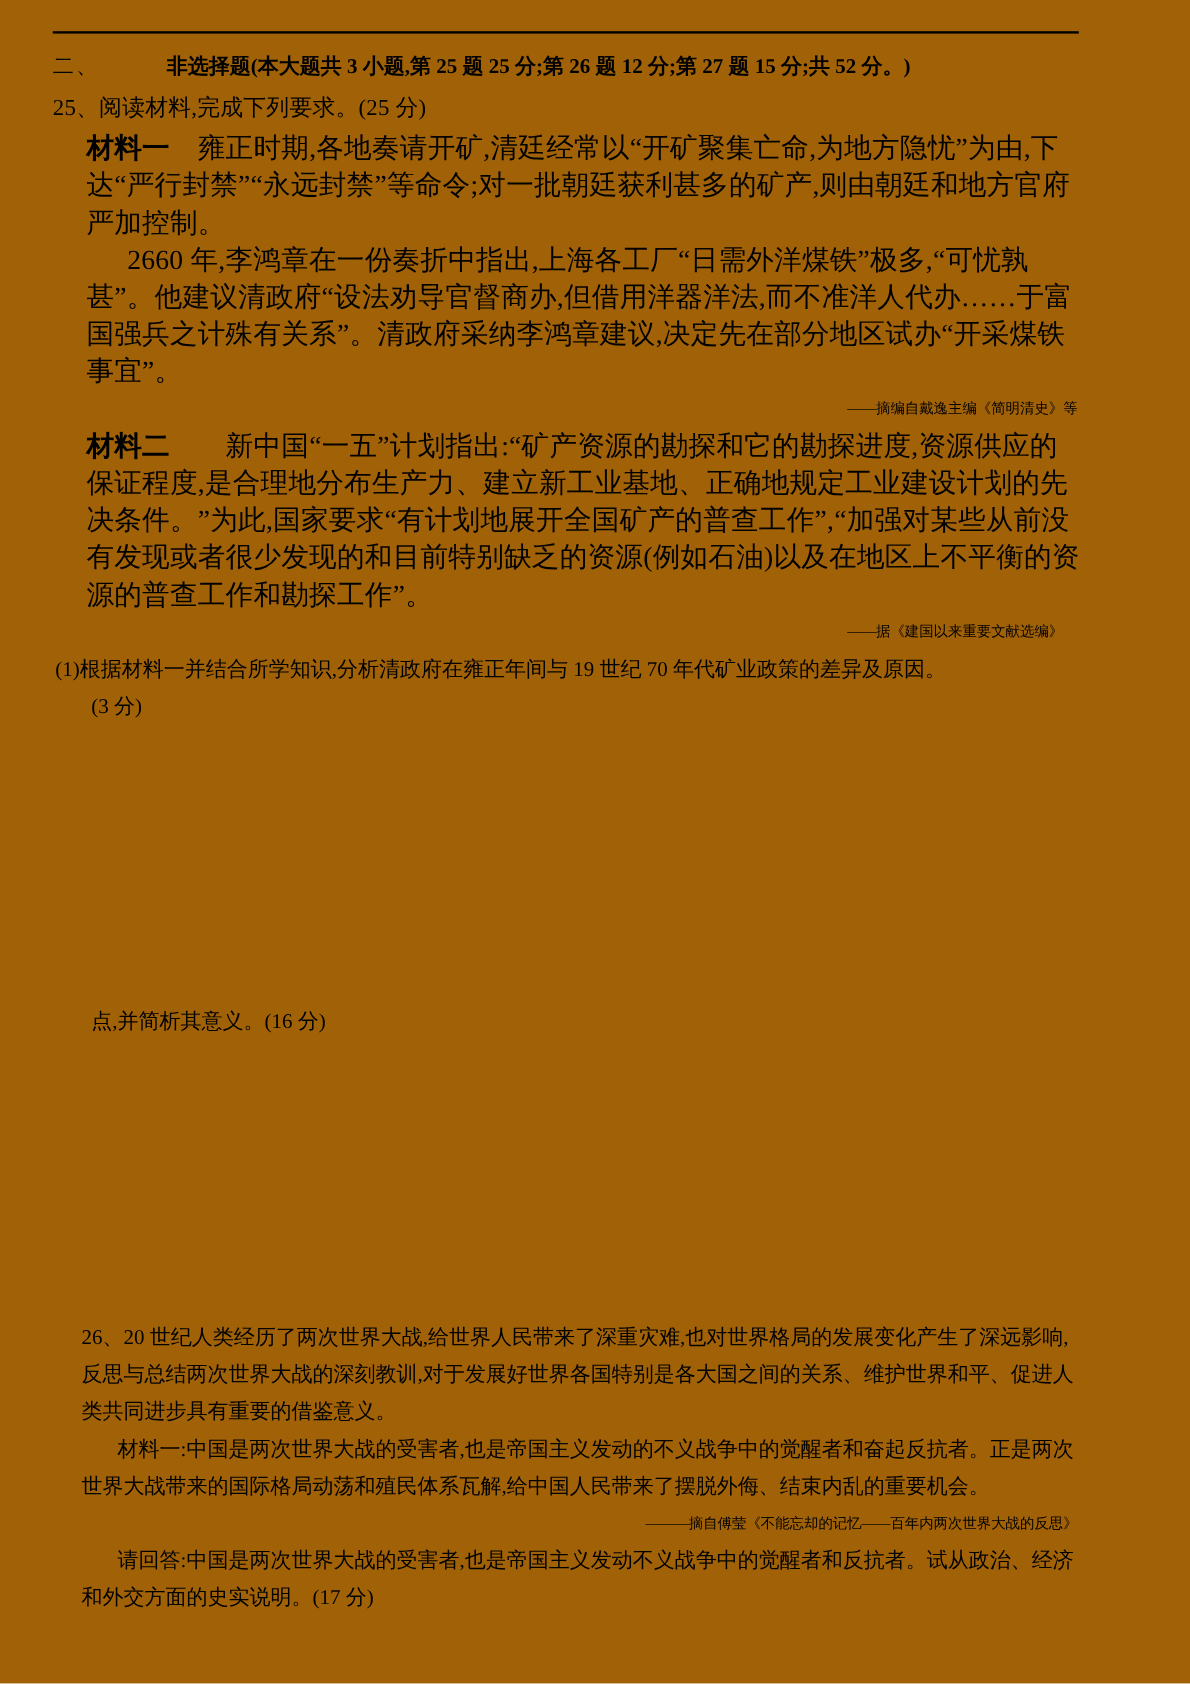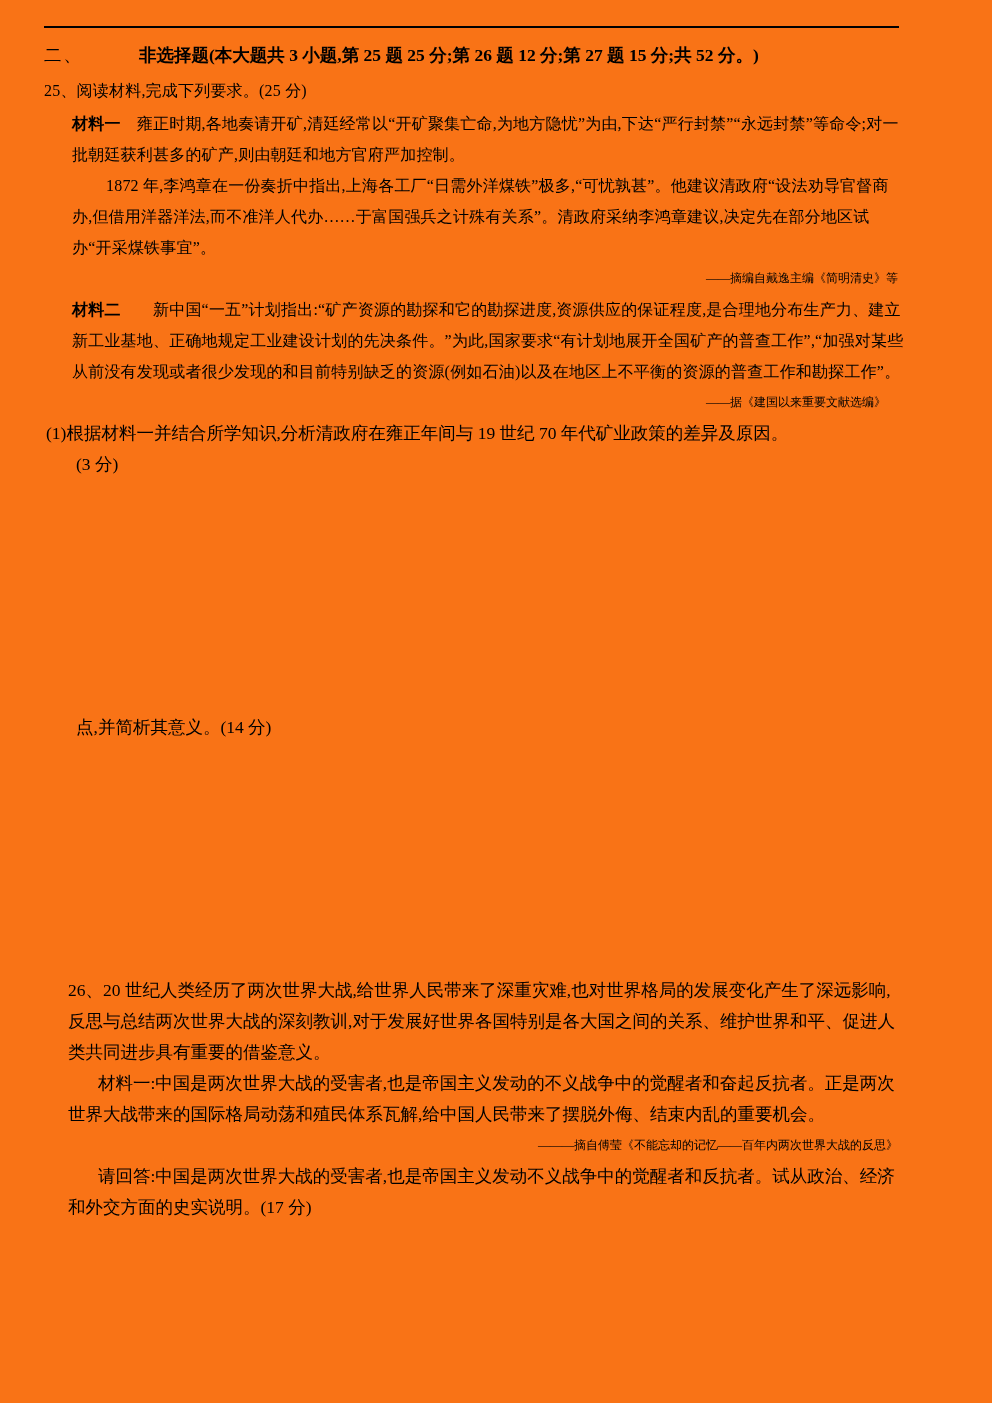--- a/index.html
+++ b/index.html
@@ -9,39 +9,39 @@
   }
   body {
     font-family: "Liberation Serif", "DejaVu Serif", serif;
     color: #000000;
   }
   .page {
     position: relative;
     width: 992px;
     height: 1403px;
     margin: 0 auto;
-    background: #f97316;
+    background: #a16207;
     overflow: hidden;
   }
   .top-rule {
     position: absolute;
     left: 44px;
     top: 26px;
     width: 855px;
     height: 2px;
     background: #000000;
   }
   .content {
     position: absolute;
     left: 44px;
     top: 38px;
     width: 860px;
   }
   .line {
-    font-size: 16px;
+    font-size: 23px;
     line-height: 31px;
     letter-spacing: 0.2px;
     white-space: pre-wrap;
   }
   .sec-head {
     margin-top: 2px;
     font-size: 17.5px;
     line-height: 30px;
   }
   .sec-head .num {
@@ -49,21 +49,21 @@
   }
   .sec-head .gap {
     display: inline-block;
     width: 56px;
   }
   .bold {
     font-weight: bold;
   }
   .q-head {
     margin-top: 6px;
-    font-size: 16px;
+    font-size: 19px;
     line-height: 30px;
   }
   .para {
     margin-top: 2px;
   }
   .indent1 {
     text-indent: 0;
     padding-left: 28px;
   }
   .indent2 {
@@ -112,37 +112,37 @@
   <div class="content">
 
     <div class="sec-head">
       <span class="num">二、</span><span class="gap"></span><span class="bold">非选择题(本大题共 3 小题,第 25 题 25 分;第 26 题 12 分;第 27 题 15 分;共 52 分。)</span>
     </div>
 
     <div class="q-head line">25、阅读材料,完成下列要求。(25 分)</div>
 
     <div class="line indent1 para"><span class="bold">材料一</span>　<span>雍正时期,各地奏请开矿,清廷经常以“开矿聚集亡命,为地方隐忧”为由,下达“严行封禁”“永远封禁”等命令;对一批朝廷获利甚多的矿产,则由朝廷和地方官府严加控制。</span></div>
 
-    <div class="line indent2">1872 年,李鸿章在一份奏折中指出,上海各工厂“日需外洋煤铁”极多,“可忧孰甚”。他建议清政府“设法劝导官督商办,但借用洋器洋法,而不准洋人代办……于富国强兵之计殊有关系”。清政府采纳李鸿章建议,决定先在部分地区试办“开采煤铁事宜”。</div>
+    <div class="line indent2">2660 年,李鸿章在一份奏折中指出,上海各工厂“日需外洋煤铁”极多,“可忧孰甚”。他建议清政府“设法劝导官督商办,但借用洋器洋法,而不准洋人代办……于富国强兵之计殊有关系”。清政府采纳李鸿章建议,决定先在部分地区试办“开采煤铁事宜”。</div>
 
     <div class="src">——摘编自戴逸主编《简明清史》等</div>
 
     <div class="line indent1"><span class="bold">材料二</span>　　<span>新中国“一五”计划指出:“矿产资源的勘探和它的勘探进度,资源供应的保证程度,是合理地分布生产力、建立新工业基地、正确地规定工业建设计划的先决条件。”为此,国家要求“有计划地展开全国矿产的普查工作”,“加强对某些从前没有发现或者很少发现的和目前特别缺乏的资源(例如石油)以及在地区上不平衡的资源的普查工作和勘探工作”。</span></div>
 
     <div class="src mid">——据《建国以来重要文献选编》</div>
 
     <div class="sub-q">
       <span>(1)根据材料一并结合所学知识,分析清政府在雍正年间与 19 世纪 70 年代矿业政策的差异及原因。</span>
       <span class="cont">(3 分)</span>
     </div>
 
     <div class="answer-space-1"></div>
 
     <div class="sub-q">
-      <span class="cont">点,并简析其意义。(14 分)</span>
+      <span class="cont">点,并简析其意义。(16 分)</span>
     </div>
 
     <div class="answer-space-2"></div>
 
     <div class="blk26">
       <div class="q26-body">26、20 世纪人类经历了两次世界大战,给世界人民带来了深重灾难,也对世界格局的发展变化产生了深远影响,反思与总结两次世界大战的深刻教训,对于发展好世界各国特别是各大国之间的关系、维护世界和平、促进人类共同进步具有重要的借鉴意义。</div>
       <div class="q26-body q26-indent">材料一:中国是两次世界大战的受害者,也是帝国主义发动的不义战争中的觉醒者和奋起反抗者。正是两次世界大战带来的国际格局动荡和殖民体系瓦解,给中国人民带来了摆脱外侮、结束内乱的重要机会。</div>
       <div class="src">———摘自傅莹《不能忘却的记忆——百年内两次世界大战的反思》</div>
       <div class="q26-body q26-indent">请回答:中国是两次世界大战的受害者,也是帝国主义发动不义战争中的觉醒者和反抗者。试从政治、经济和外交方面的史实说明。(17 分)</div>
     </div>

